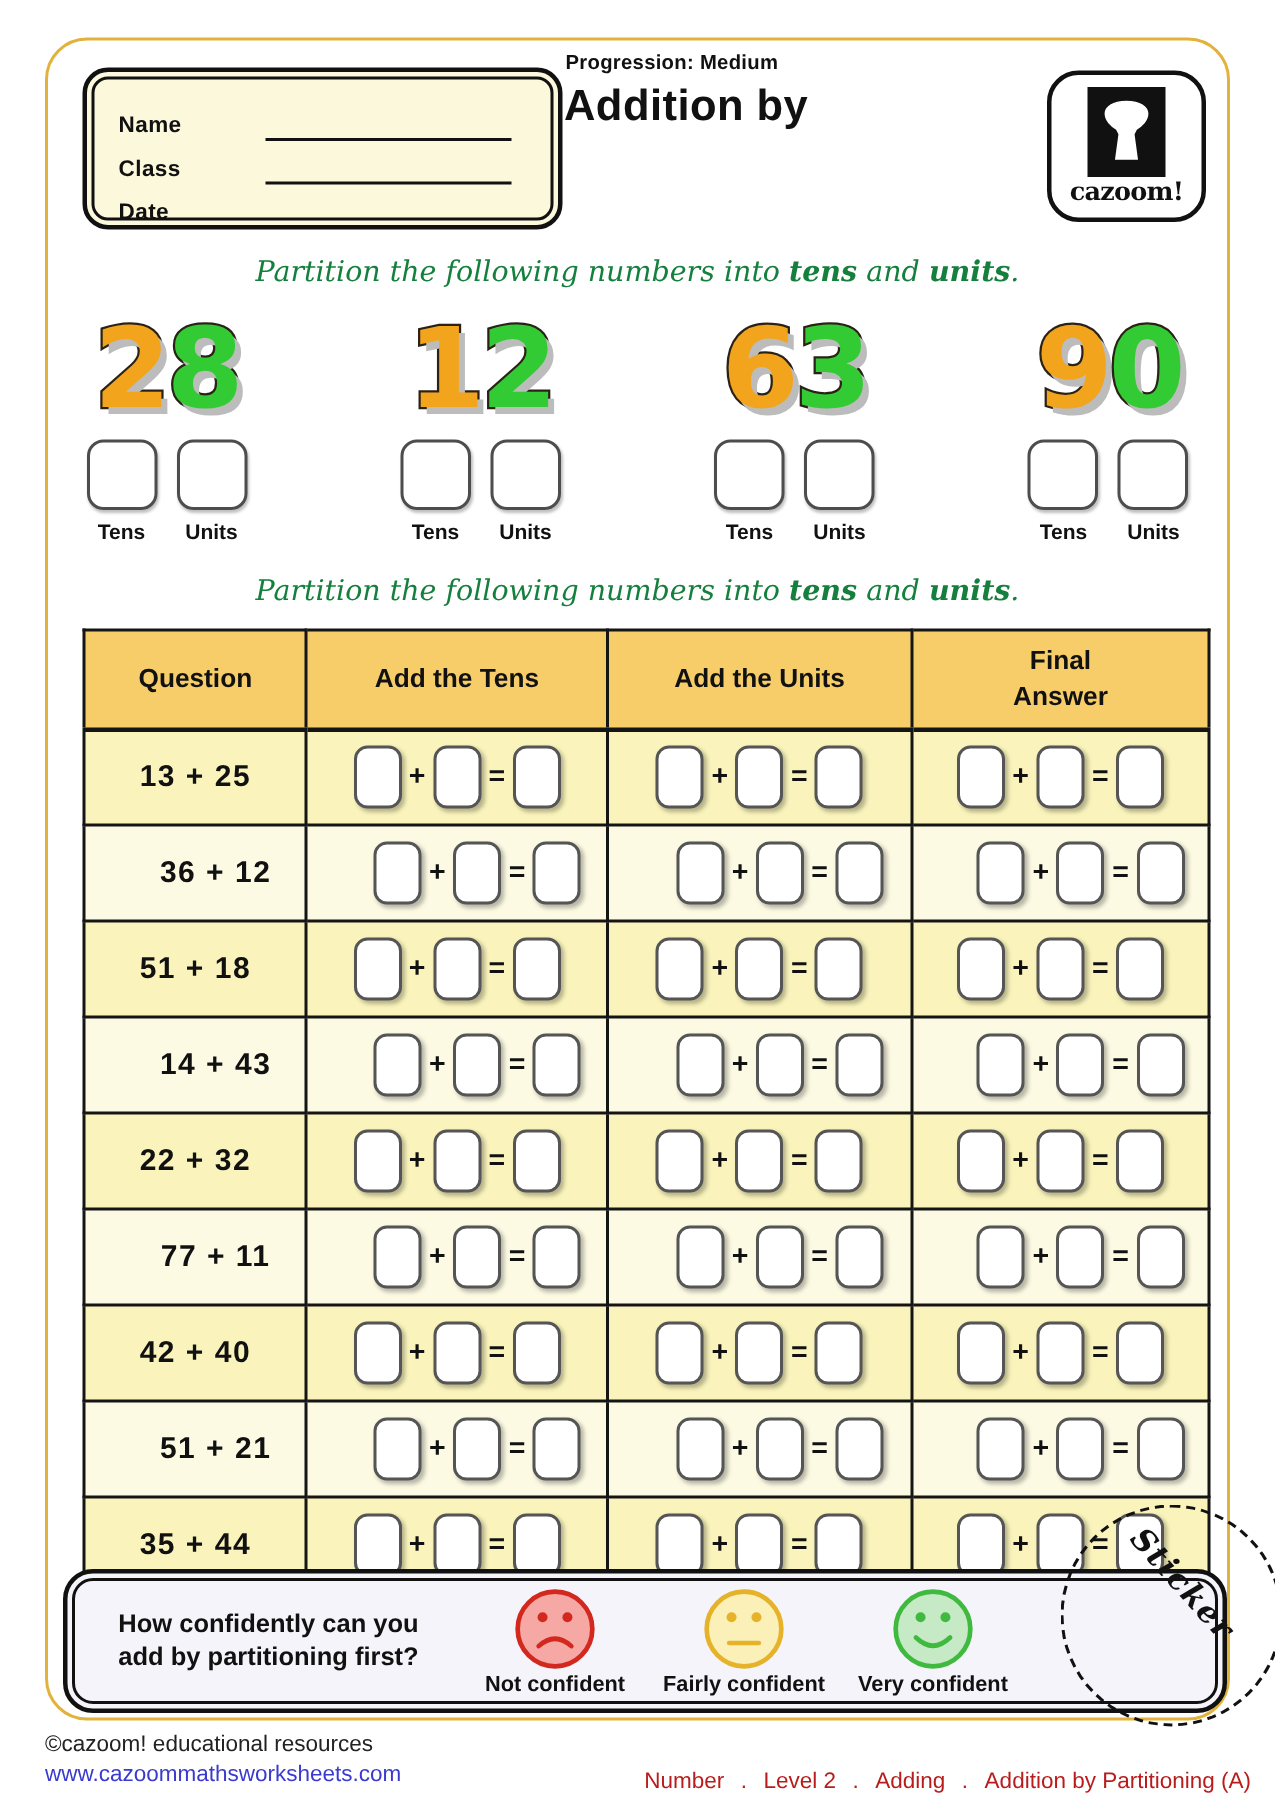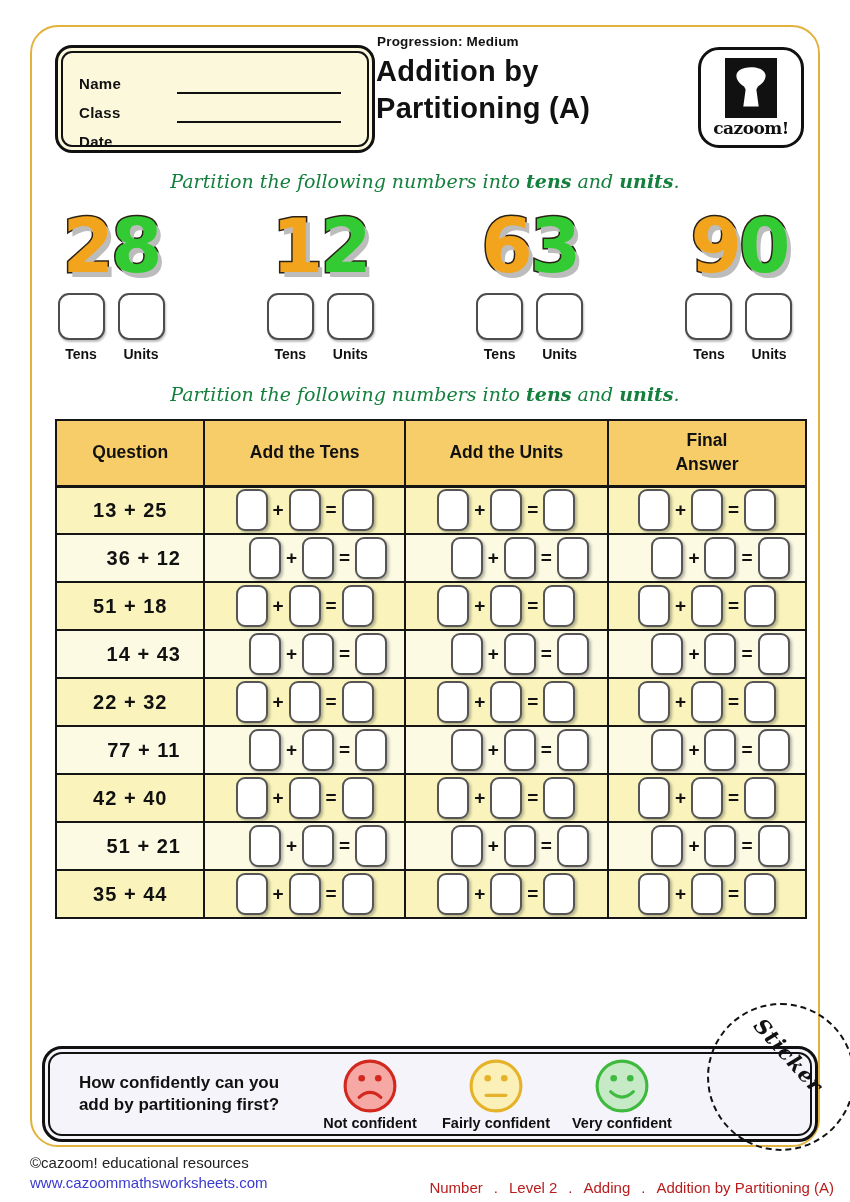--- a/index.html
+++ b/index.html
@@ -48,21 +48,21 @@
   .pbox { width:47px; height:47px; background:#fff; border:2.5px solid #4d4d4d; border-radius:11px;
     box-shadow:1px 2px 2px rgba(0,0,0,.25); }
   .plabels { display:flex; justify-content:center; gap:13px; margin-top:6px; }
   .plabel { width:47px; font-weight:bold; font-size:14px; }
 
   
   .qtable-wrap { position:absolute; left:55px; top:419px; width:752px; }
   table { border-collapse:collapse; width:100%; table-layout:fixed; }
   th { height:66px; background:var(--table-header-bg,#F7CD69); border:2.5px solid #151515;
     border-bottom:3.5px solid #151515; font-size:17.5px; font-weight:bold; }
-  td { height:48px; border:2px solid #151515; }
+  td { height:64px; border:2px solid #151515; }
   tr.odd td { background:var(--row-yellow,#FAF4BC); }
   tr.even td { background:var(--row-cream,#FCFAE3);padding-left:27px; }
   .qcell { text-align:center; font-weight:bold; font-size:20px; letter-spacing:1px; }
   .expr { display:flex; align-items:center; justify-content:center; gap:5px; }
   .abox { width:32px; height:42px; background:#fff; border:2px solid #555; border-radius:9px;
     box-shadow:2px 2px 3px rgba(0,0,0,.28); flex:none; }
   .sign { font-weight:bold; font-size:19px; }
   .hdr-narrow { display:inline-block; width:74px; line-height:1.35; }
 
   
@@ -112,21 +112,20 @@
       <div class="nrow">
         <span class="lbl">Date</span>
         <span class="line"></span>
       </div>
     </div>
   </div>
 
   <div class="progression">Progression: Medium</div>
   <div class="title">
     <div>Addition by</div>
-    <div>Partitioning (A)</div>
   </div>
 
   <div class="logo">
     <div class="logo-black">
       <svg width="40" height="50" viewBox="0 0 52 60">
         <path d="M26 3 C14 3 7 8 7 14 C7 20 12 25 17 28 L19 32 L16 54 L36 54 L33 32 L35 28 C40 25 45 20 45 14 C45 8 38 3 26 3 Z" fill="#fff"></path>
       </svg>
     </div>
     <div class="logo-word">cazoom!</div>
   </div>

